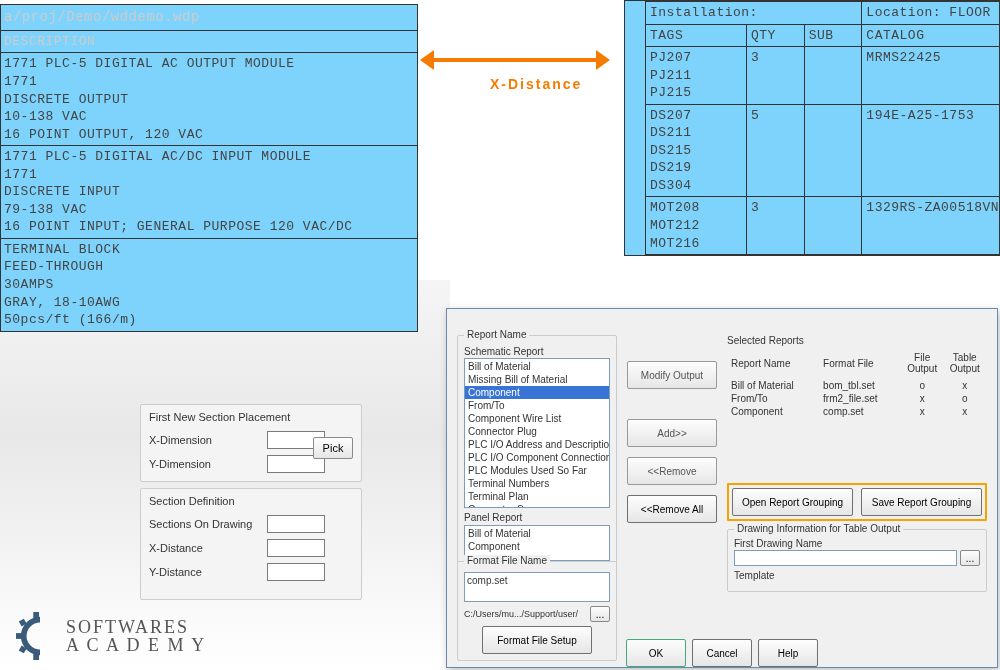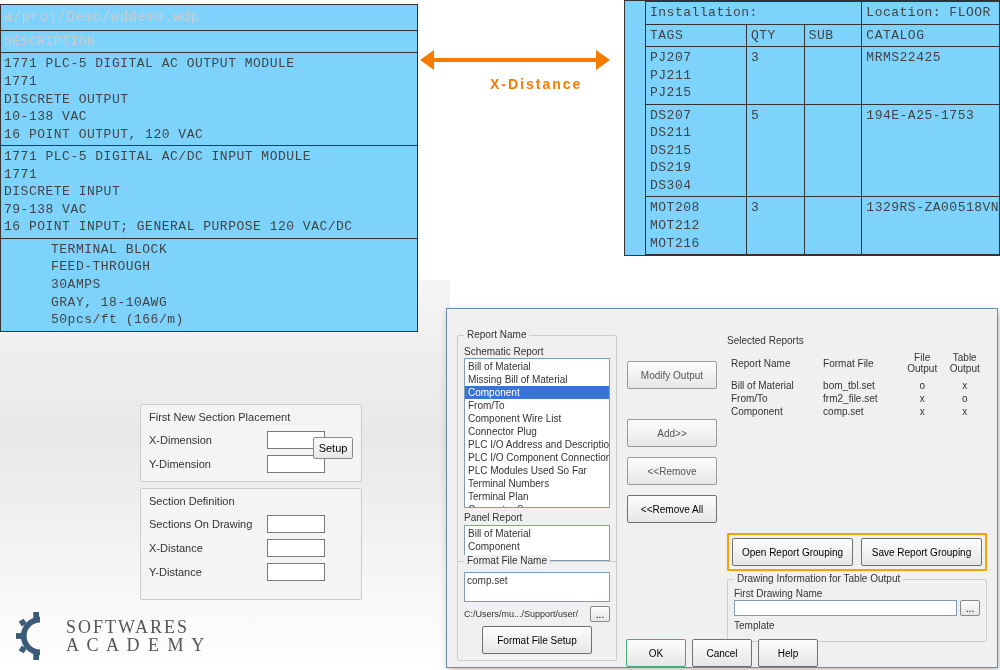--- a/index.html
+++ b/index.html
@@ -5,21 +5,21 @@
 * { box-sizing: border-box; margin: 0; padding: 0; }
 body { width: 1000px; height: 670px; font-family: Tahoma, Arial, sans-serif; font-size: 11px; color: #333; background: #fff; overflow: hidden; position: relative; }
 
 
 .top-area { position: absolute; top: 0; left: 0; right: 0; height: 280px; }
 .tbl-box { position: absolute; border: 1.5px solid #333; background: #7dd3fc; font-family: "Courier New", monospace; font-size: 14px; line-height: 1.35; letter-spacing: 0.5px; color: #444; }
 .tbl-left { left: 0; top: 4px; width: 418px; }
 .tbl-left .hdr { border-bottom: 1.5px solid #333; padding: 3px 3px; font-size: 14px; }
 .tbl-left .hdr2 { border-bottom: 1.5px solid #333; padding: 2px 3px; font-size: 13px; }
 .tbl-left .sect { border-bottom: 1.5px solid #333; padding: 2px 3px; white-space: pre; font-size: 13px; }
-.tbl-left .sect:last-child { border-bottom: none; margin-left: 47px; }
+.tbl-left .sect:last-child { border-bottom: none; }
 .faded { color: #ccc; background: linear-gradient(90deg, rgba(255,255,255,0) 0%, rgba(255,255,255,0) 100%); }
 
 .tbl-right { right: 0; top: 0; width: 376px; }
 .tbl-right table { width: 100%; border-collapse: collapse; font-size: 13px; font-family: Liberation Mono, monospace; margin-left: 20px; }
 .tbl-right td, .tbl-right th { border: 1.5px solid #333; padding: 2px 4px; text-align: left; vertical-align: top; font-weight: normal; white-space: pre; }
 .tbl-right .meta td:nth-child(1) { width: 58%; }
 .tbl-right .head th:nth-child(1) { width: 70px; }
 .tbl-right .head th:nth-child(2) { width: 40px; }
 .tbl-right .head th:nth-child(3) { width: 40px; }
 
@@ -74,21 +74,21 @@
 
 .right-area { position: absolute; left: 280px; top: 4px; right: 10px; bottom: 0; }
 .sel-reports-lbl { font-size: 10px; margin-bottom: 4px; }
 .sel-table { width: 100%; font-size: 10px; }
 .sel-table th { text-align: left; font-weight: normal; padding: 0 2px 4px 2px; }
 .sel-table td { padding: 0 2px; }
 .sel-table .c1 { width: 80px; }
 .sel-table .c2 { width: 70px; }
 .sel-table .c3, .sel-table .c4 { width: 36px; text-align: center; }
 
-.btn-row { display: flex; gap: 8px; margin-top: 114px; }
+.btn-row { display: flex; gap: 8px; margin-top: 64px; }
 .btn-row .btn { flex: 1; }
 .hl-box { border: 2px solid #f5a300; padding: 3px; border-radius: 1px; }
 
 .drawing-info { border: 1px solid #ccc; padding: 8px 6px 6px 6px; margin-top: 8px; position: relative; border-radius: 2px; }
 .drawing-info .glabel { position: absolute; top: -7px; left: 6px; background: #f0f0f0; padding: 0 3px; font-size: 10px; }
 .di-row { margin-bottom: 4px; }
 .di-row .lbl { font-size: 10px; display: block; margin-bottom: 1px; }
 .di-row .inputline { display: flex; gap: 3px; }
 .di-row input { flex: 1; height: 16px; border: 1px solid #7f9db9; background: #fff; font-size: 10px; padding: 0 2px; }
 .dots { width: 20px; height: 16px; border: 1px solid #888; background: linear-gradient(#fdfdfd,#e6e6e6); font-size: 10px; border-radius: 2px; }
@@ -190,21 +190,21 @@
 <div class="mini-panel p1">
   <div class="title">First New Section Placement</div>
   <div class="row">
       <span class="lbl">X-Dimension</span>
       <input class="txt" style="">
     </div>
   <div class="row">
       <span class="lbl">Y-Dimension</span>
       <input class="txt" style="">
     </div>
-  <div class="pick-wrap"><button class="pick">Setup</button></div>
+  <div class="pick-wrap"><button class="pick">Pick</button></div>
 </div>
 
 <div class="mini-panel p2">
   <div class="title">Section Definition</div>
   <div class="row">
       <span class="lbl">Sections On Drawing</span>
       <input class="txt" style="">
     </div>
   <div class="row">
       <span class="lbl">X-Distance</span>

